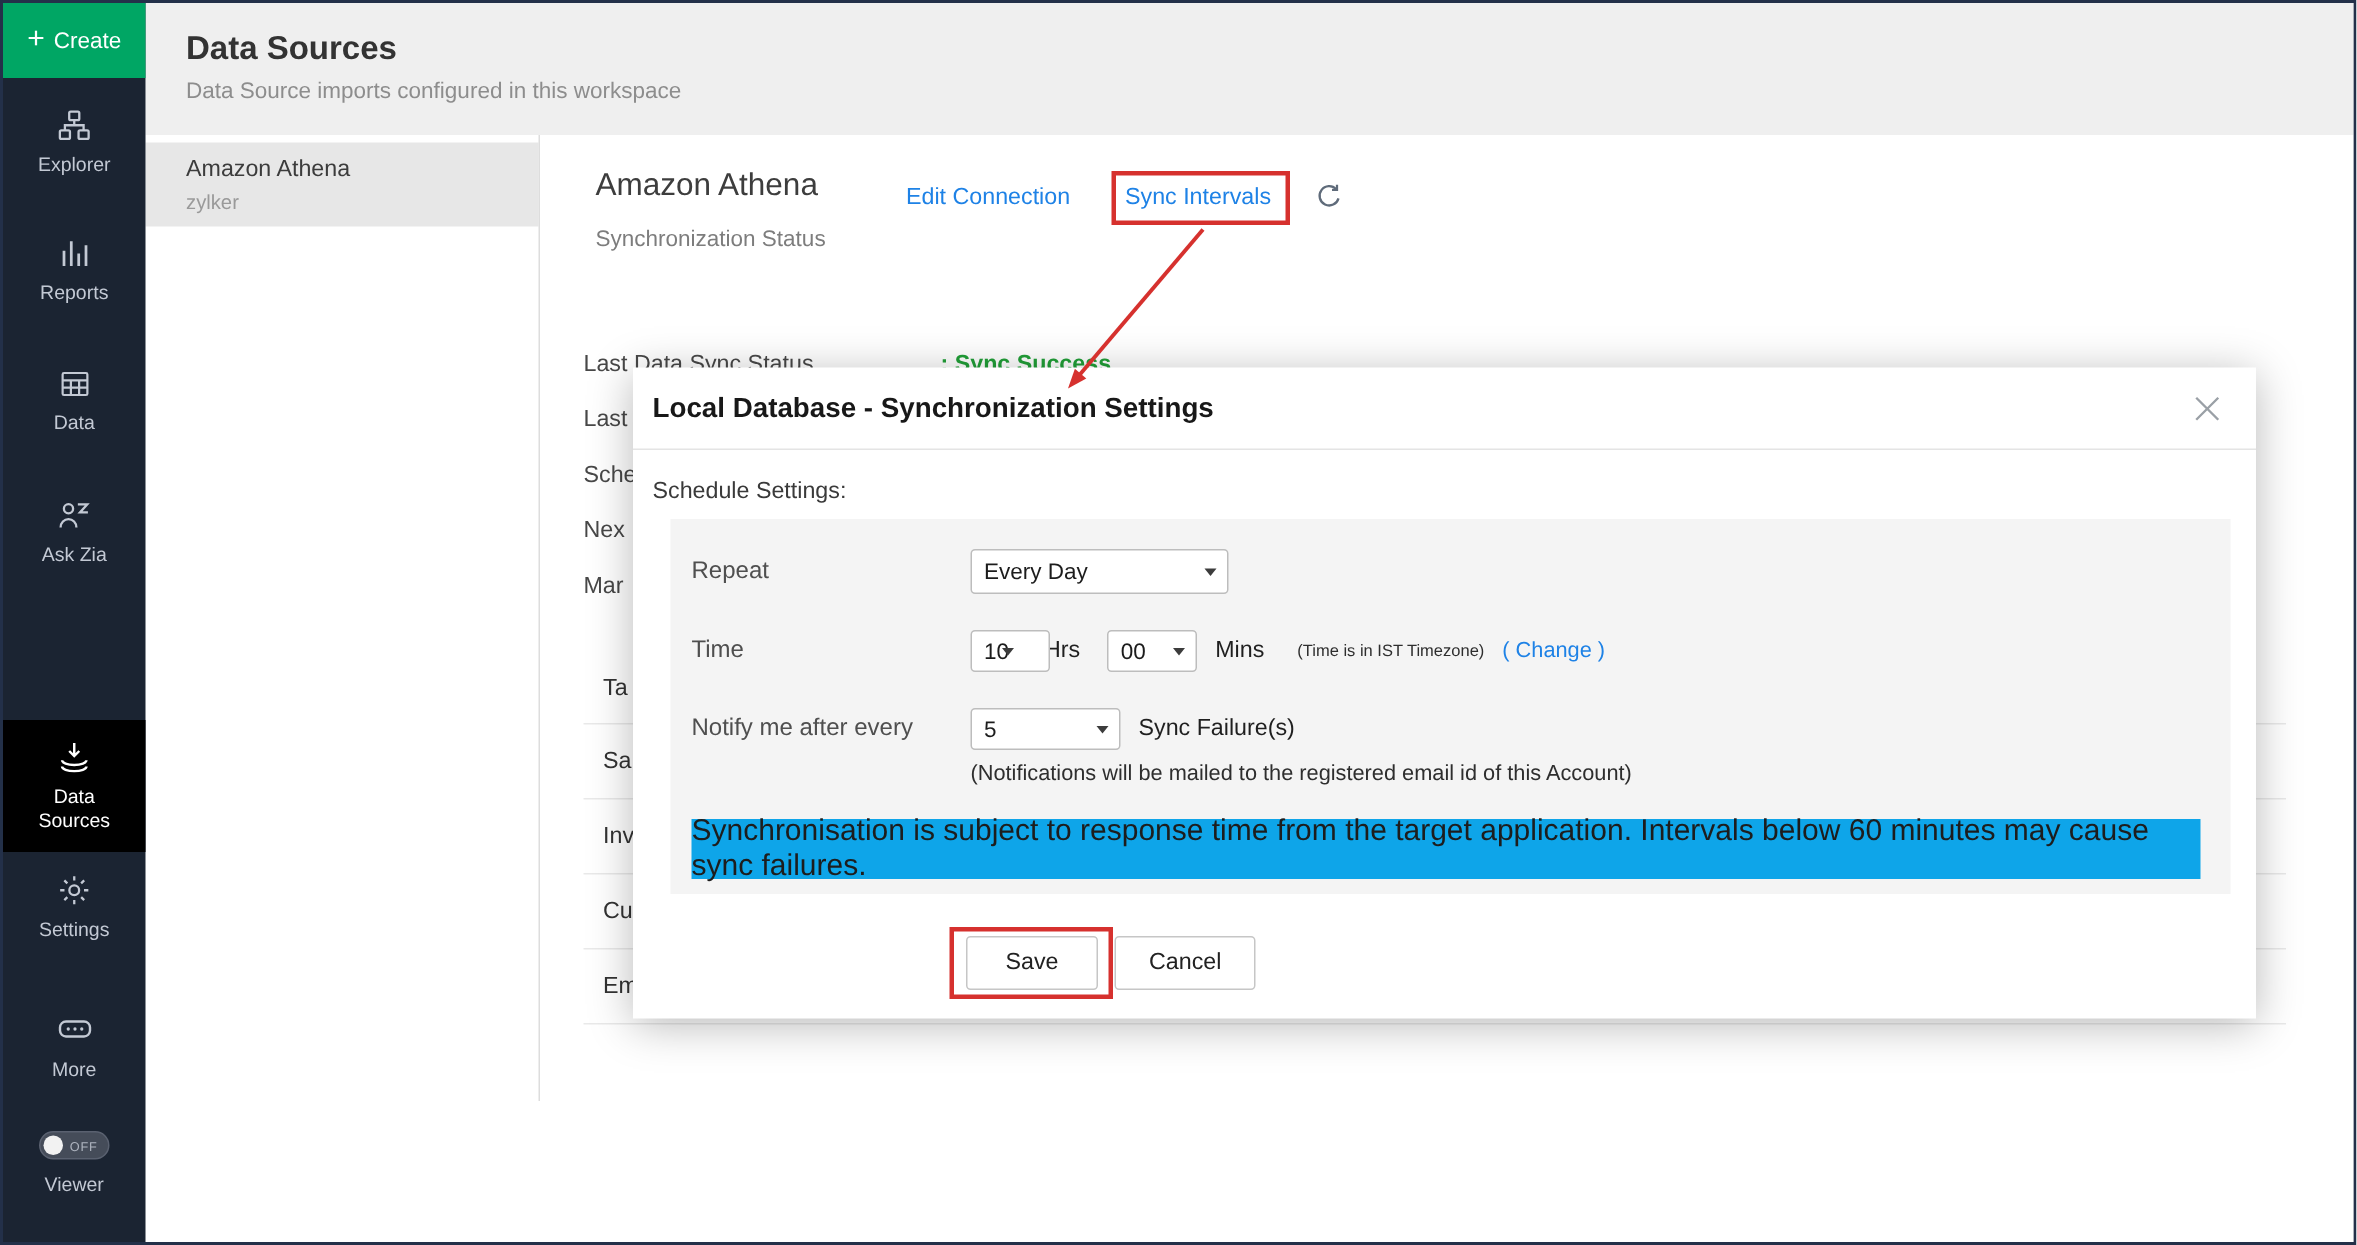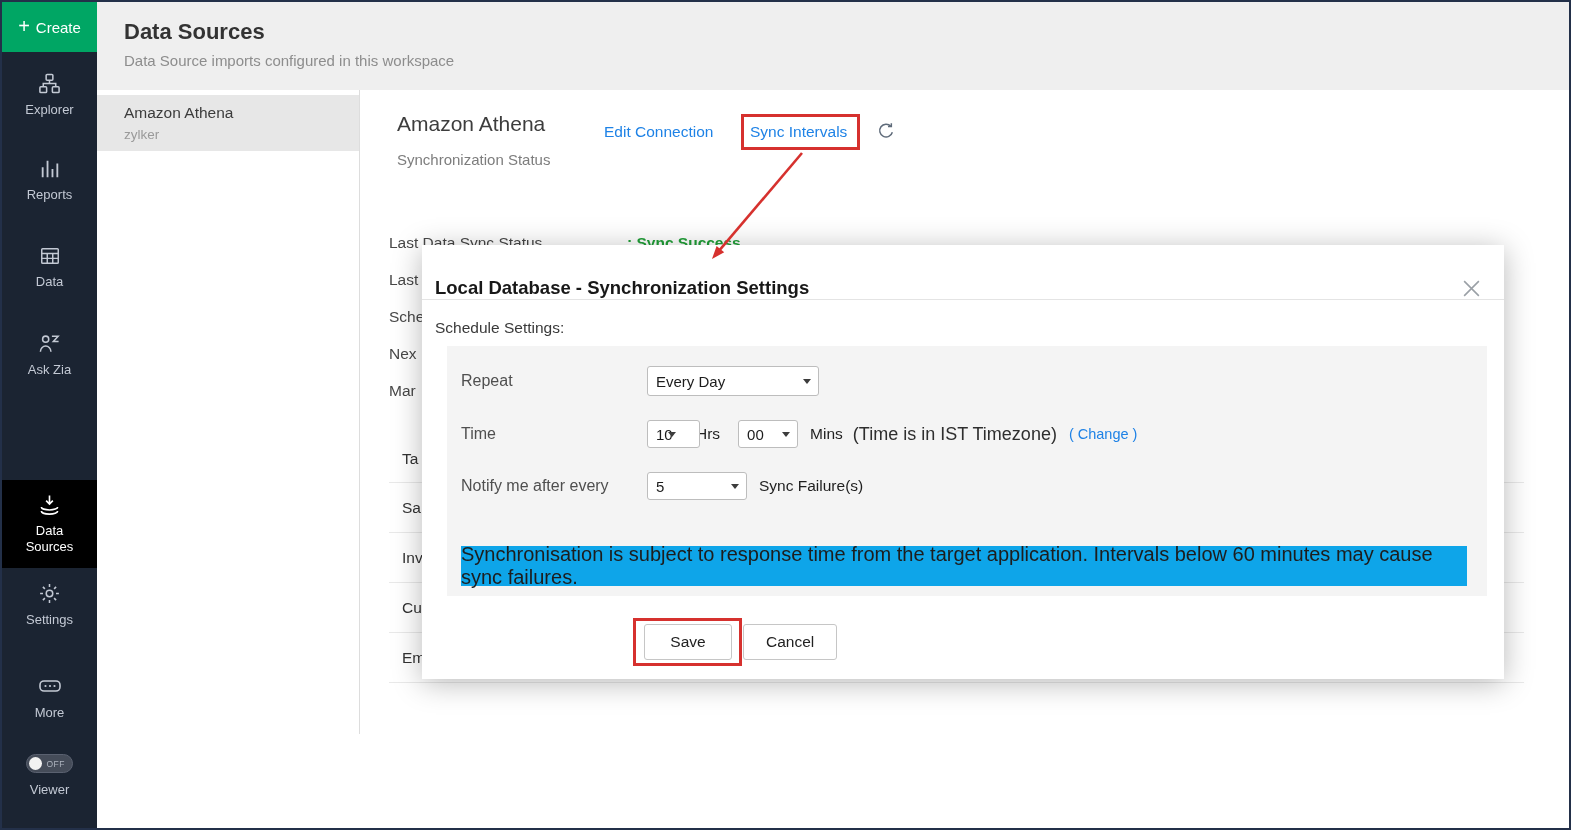--- a/index.html
+++ b/index.html
@@ -43,29 +43,29 @@
   .field-row{position:absolute;left:29px;height:20px;display:flex}
   .f-label{width:238px;font-size:15.5px;color:#484848}
   .f-value{font-size:15.5px;font-weight:700;color:#1f1f1f}
   .f-value.green{color:#21a038}
   .table-header{position:absolute;left:42px;top:360px;font-size:15.5px;color:#333}
   .dtable{position:absolute;left:29px;top:392px;width:1135px;border-top:1px solid #e9e9e9}
   .trow{height:50px;border-bottom:1px solid #e9e9e9;display:flex;align-items:center;padding-left:13px;font-size:15.5px;color:#333;cursor:pointer}
 
   
   .modal{position:absolute;left:420px;top:243px;width:1082px;height:434px;background:#fff;box-shadow:0 4px 28px rgba(0,0,0,.28);z-index:10}
-  .modal-header{height:55px;border-bottom:1px solid #e4e4e4;display:flex;align-items:flex-end;padding:0 22px 0 13px}
+  .modal-header{height:55px;border-bottom:1px solid #e4e4e4;display:flex;align-items:center;padding:0 22px 0 13px}
   .modal-title{font-size:18.5px;font-weight:700;color:#181818}
   .modal-close{margin-left:auto;cursor:pointer;display:flex}
   .sched-label{position:absolute;left:13px;top:74px;font-size:15.5px;color:#3a3a3a}
   .panel{position:absolute;left:25px;top:101px;width:1040px;height:250px;background:#f4f4f4}
   .p-row{position:absolute;left:14px;right:20px;display:flex;align-items:center}
   .p-label{width:186px;font-size:16px;color:#4f4f4f}
   .unit{font-size:15.5px;font-weight:400;color:#1f1f1f}
-  .tz-note{font-size:18px;color:#2e2e2e;margin-left:10px}
+  .tz-note{font-size:11px;color:#2e2e2e;margin-left:22px}
   .change-link{font-size:14.5px;color:#1e82e6;margin-left:12px;cursor:pointer}
   .notify-note{position:absolute;left:200px;top:162px;font-size:14.5px;color:#2e2e2e}
   .warning{position:absolute;left:14px;right:20px;top:200px;height:40px;background:#0ea5e9;display:flex;align-items:center;justify-content:center;font-size:20px;font-weight:400;color:#1d1d1d}
   .btn-row{position:absolute;left:222px;top:379px;display:flex;gap:11px}
   .btn{height:36px;min-width:88px;padding:0 22px;background:#fff;border:1px solid #c6c6c6;border-radius:3px;font-family:inherit;font-size:15.5px;color:#222;cursor:pointer}
 
   
   .select-wrap{position:relative;display:inline-flex}
   select{appearance:none;-webkit-appearance:none;border:1px solid #bdbdbd;border-radius:3px;background:#fff;font-family:inherit;font-size:15px;color:#1c1c1c;padding:0 26px 0 8px;height:30px;cursor:pointer}
   select.sm{height:28px}
@@ -280,20 +280,21 @@
         <span class="p-label">Notify me after every</span>
         <span class="select-wrap" style="width:100px">
           <select class="sm" style="width:100px">
             <option>5</option>
           </select>
           <span class="caret"></span>
         </span>
         <span class="unit mL12">Sync Failure(s)</span>
       </div>
 
+      <div class="notify-note">(Notifications will be mailed to the registered email id of this Account)</div>
 
       <div class="warning">Synchronisation is subject to response time from the target application. Intervals below 60 minutes may cause sync failures.</div>
     </div>
 
     <div class="btn-row">
       <button class="btn">Save</button>
       <button class="btn">Cancel</button>
     </div>
   </div>
 

